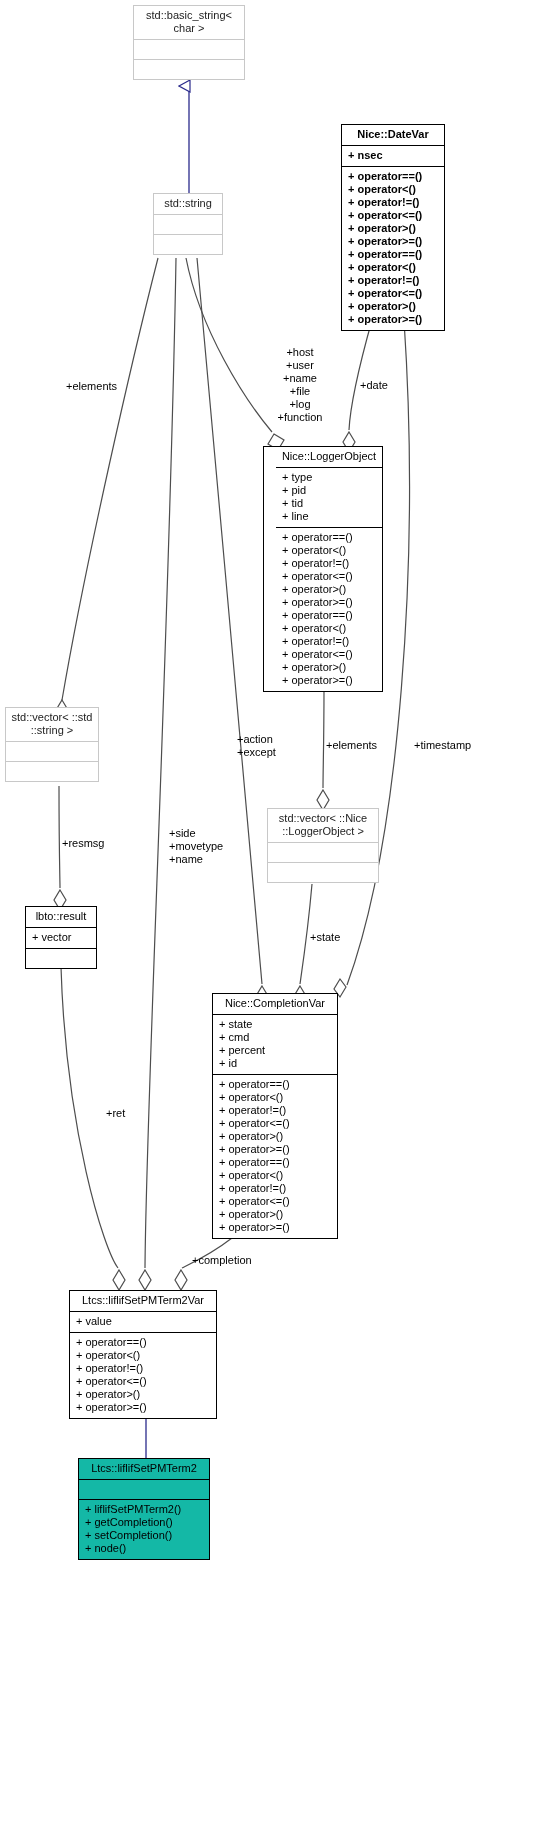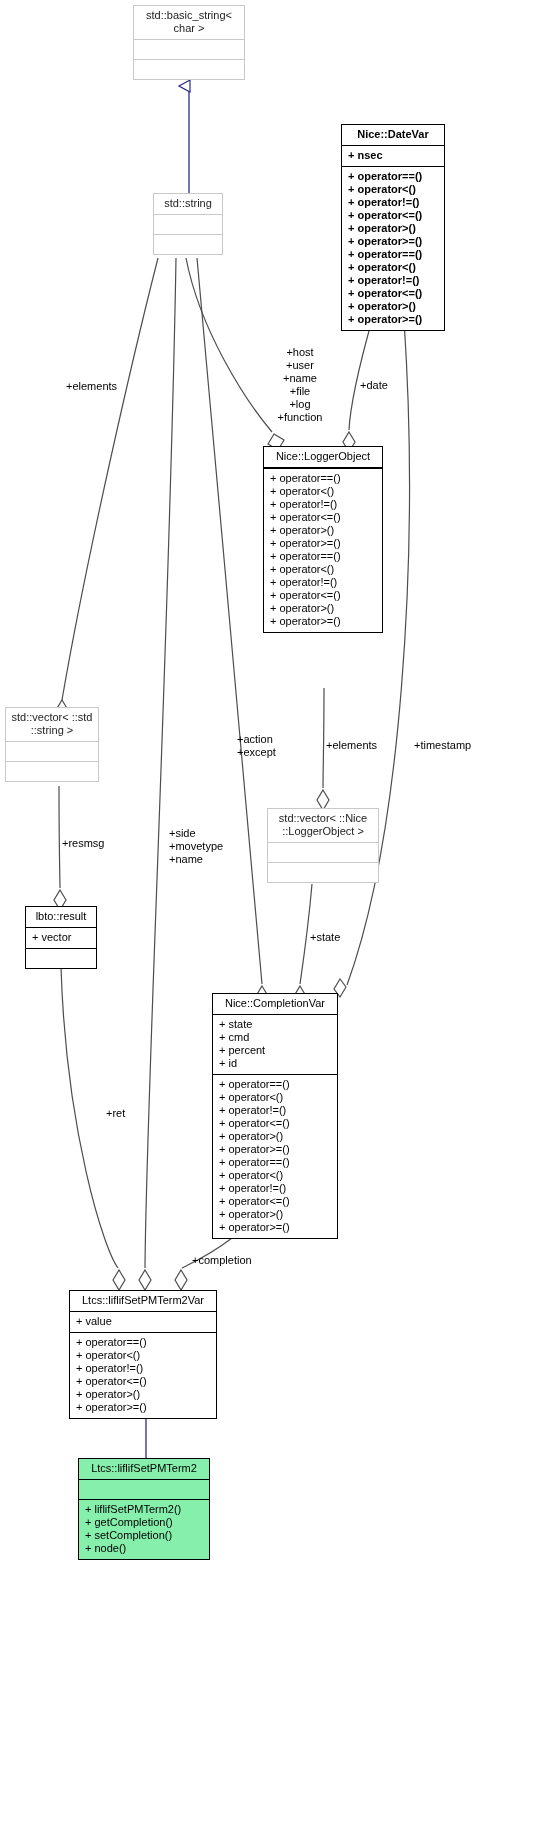--- a/index.html
+++ b/index.html
@@ -13,21 +13,21 @@
 
   
   .uml{
     position:absolute;
     background:#ffffff;
     border:1px solid #000000;
     box-sizing:border-box;
     z-index:5;
   }
   .uml.light{border:1px solid #c8c8c8;}
-  .uml.filled{background:#86efac;border:1px solid #000000;}
+  .uml.filled{background:#14b8a6;border:1px solid #000000;}
 
   .uml .title{
     text-align:center;
     font-size:11px;
     color:#000;
     padding:3px 4px 4px 4px;
     line-height:13px;
     white-space:nowrap;
   }
   .uml.light .title{color:#222;}
@@ -166,23 +166,29 @@
       <div>+ operator&gt;=()</div>
       <div>+ operator==()</div>
       <div>+ operator&lt;()</div>
       <div>+ operator!=()</div>
       <div>+ operator&lt;=()</div>
       <div>+ operator&gt;()</div>
       <div>+ operator&gt;=()</div>
     </div>
   </div>
 
-  <div class="uml" id="box-loggerobject" style="left:263px;top:446px;width:120px;">
+  <div class="uml" id="box-loggerobject" style="left:263px;top:446px;width:120px;padding-left:12px;">
     <div class="title">Nice::LoggerObject</div>
     <div class="sep"></div>
+    <div class="compartment">
+      <div>+ type</div>
+      <div>+ pid</div>
+      <div>+ tid</div>
+      <div>+ line</div>
+    </div>
     <div class="sep"></div>
     <div class="compartment">
       <div>+ operator==()</div>
       <div>+ operator&lt;()</div>
       <div>+ operator!=()</div>
       <div>+ operator&lt;=()</div>
       <div>+ operator&gt;()</div>
       <div>+ operator&gt;=()</div>
       <div>+ operator==()</div>
       <div>+ operator&lt;()</div>

